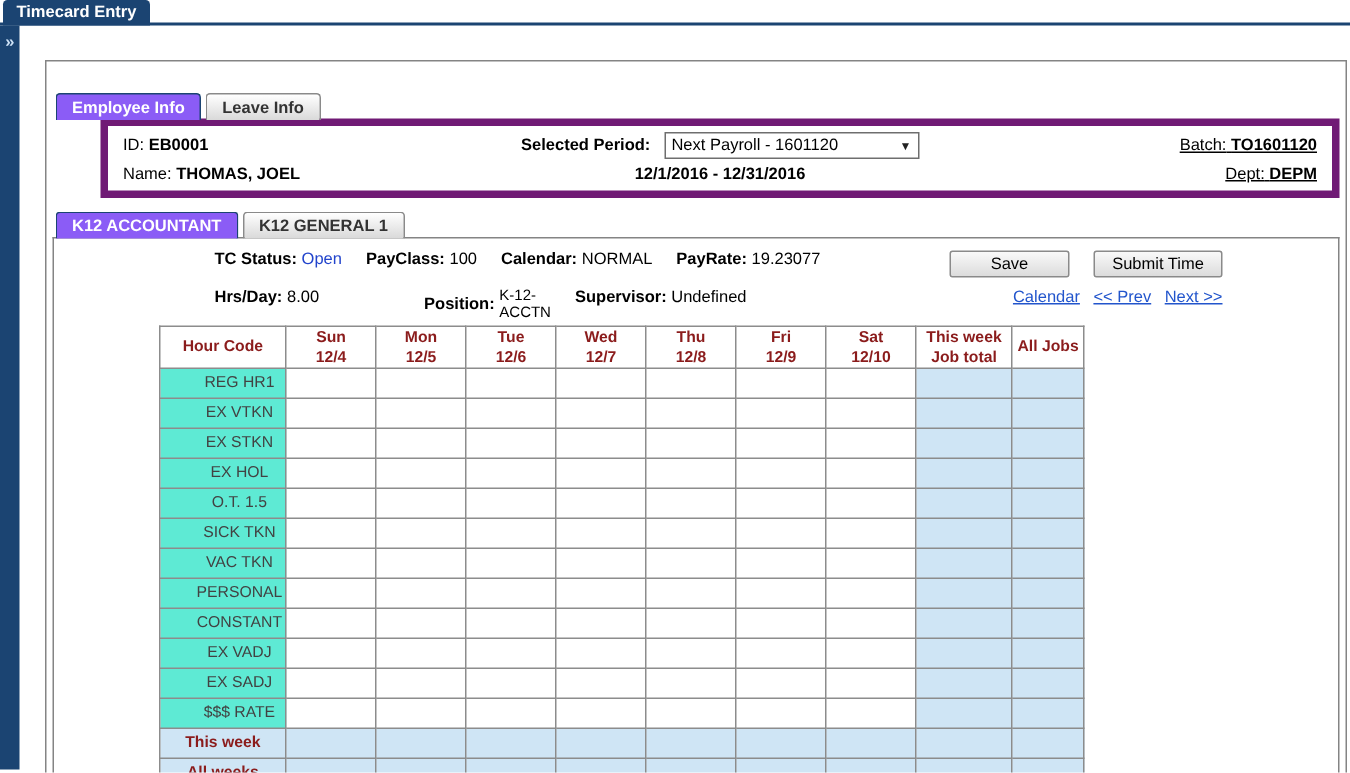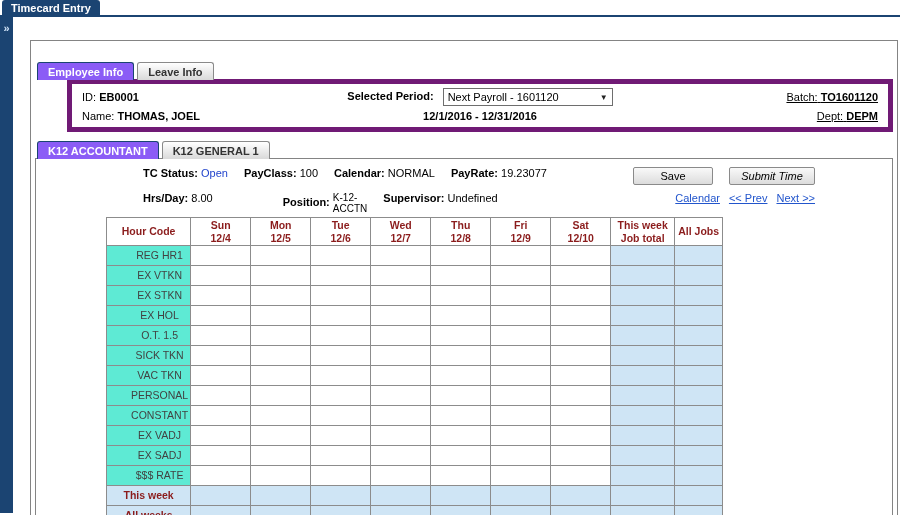--- a/index.html
+++ b/index.html
@@ -65,21 +65,21 @@
   }
   .meta-row { margin-top: 7px; margin-bottom: 3px; }
   .pair { white-space: nowrap; }
   .open-status { color: #2244cc; }
   .btn {
     font-family: inherit; font-size: 11px; padding: 2px 0; width: 80px;
     border: 1px solid #8a8a8a; border-radius: 2px;
     background: linear-gradient(#f9f9f9, #dcdcdc); cursor: pointer;
   }
   .btn.save { margin-left: auto; }
-  .btn.submit { width: 86px; font-style: italic; }
+  .btn.submit { width: 86px; }
   .pos { margin-left: 54px; }
   .pos-val {
     display: inline-flex; flex-direction: column; font-size: 10px;
     line-height: 1.1; vertical-align: middle;
   }
   .links { margin-left: auto; display: flex; gap: 9px; }
   .links a { color: #2255cc; text-decoration: underline; cursor: pointer; white-space: nowrap; }
 
   
   table.grid { border-collapse: collapse; margin: 2px 0 0 70px; font-size: 10.5px; }

